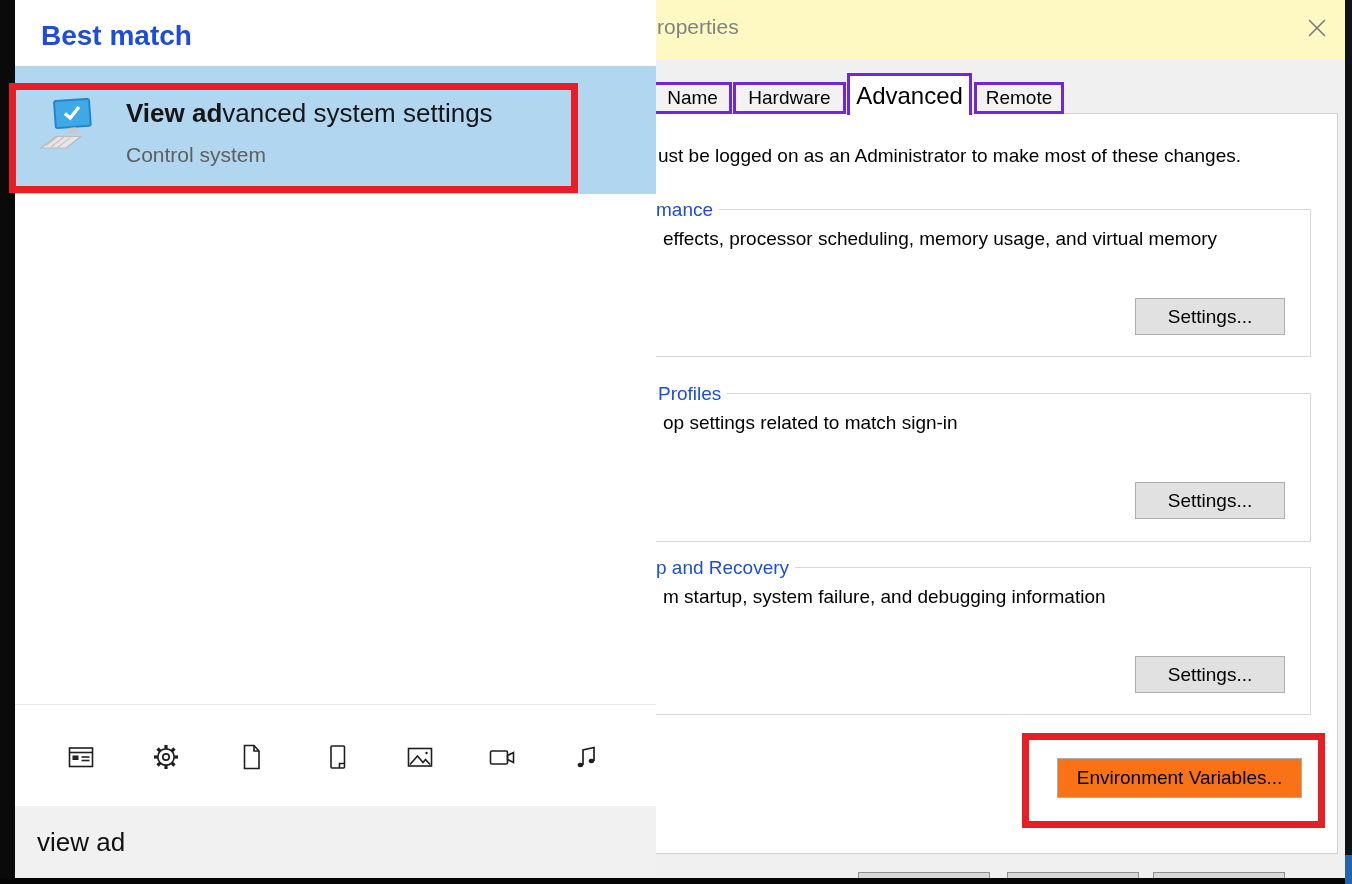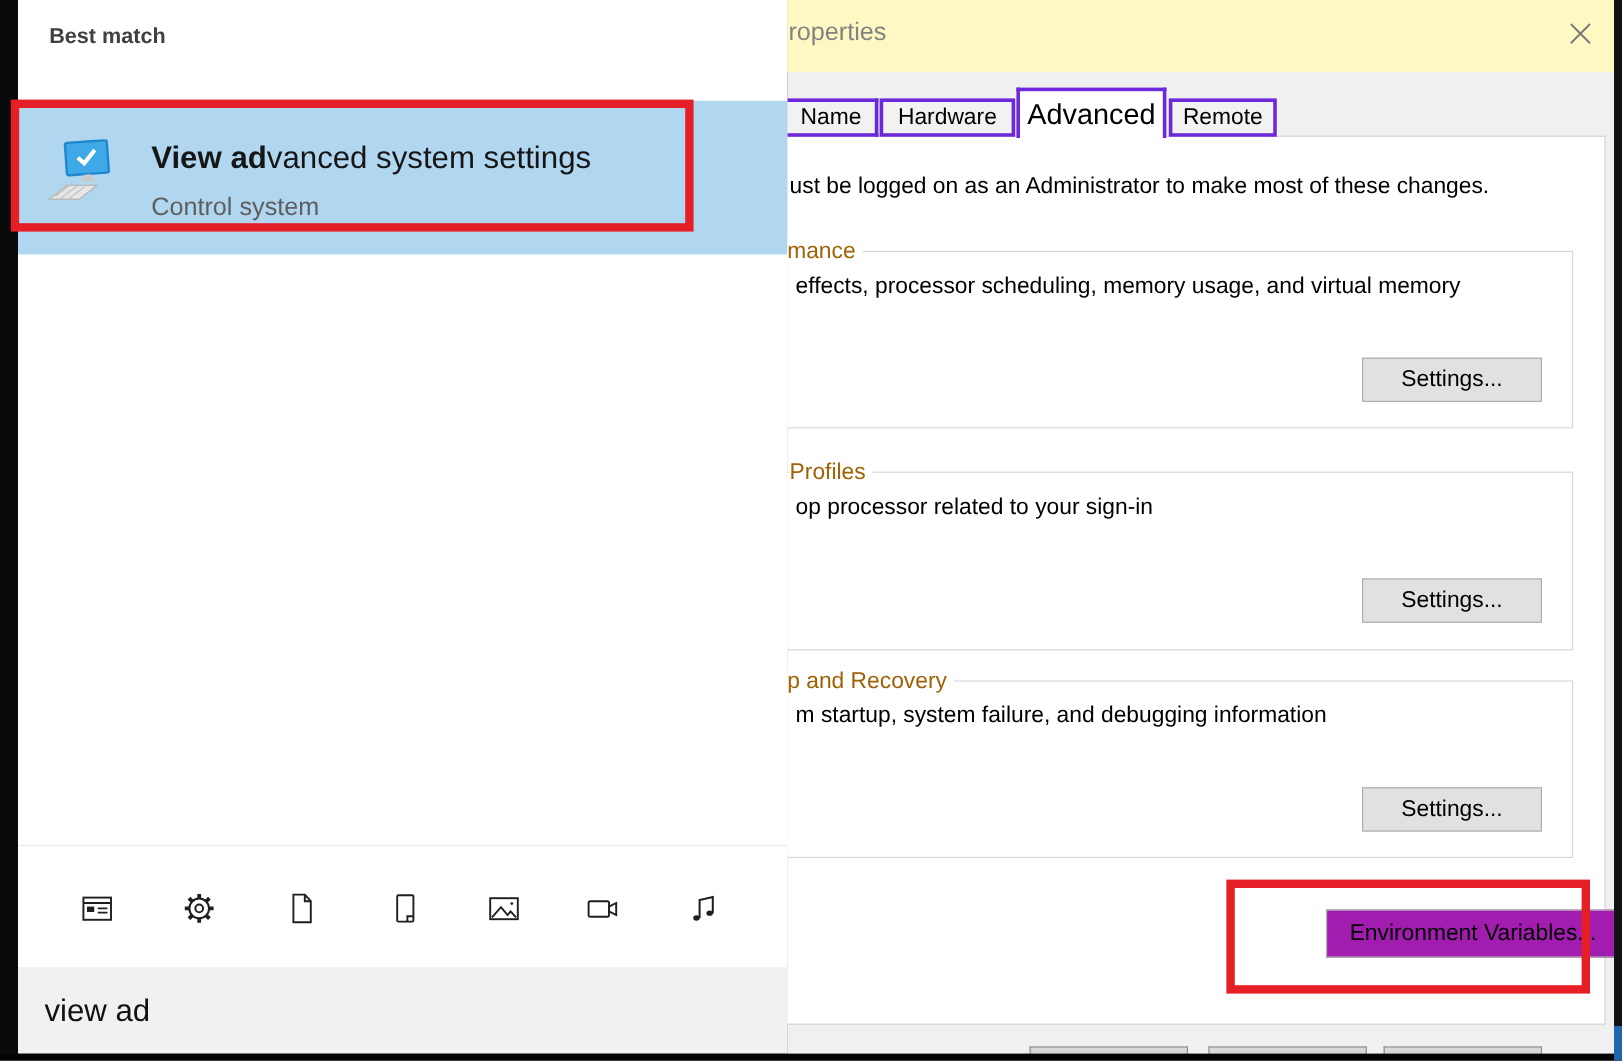--- a/index.html
+++ b/index.html
@@ -21,35 +21,35 @@
   .tab-remote   { left:318px; width:90px; }
 
   .tabpage { position:absolute; left:0; top:113px; width:682px; height:741px; background:#ffffff; border:1px solid #d2d2d2; border-left:none; z-index:1; }
 
   .admin-note { position:absolute; left:2px; top:31px; font-size:19px; color:#000; white-space:nowrap; }
 
   .group { position:absolute; left:-6px; width:661px; background:#ffffff; border:1px solid #d7d7d7; }
   .group-performance { top:95px;  height:148px; }
   .group-profiles    { top:279px; height:149px; }
   .group-startup     { top:453px; height:148px; }
-  .group-label { position:absolute; left:7px; top:-11px; background:#ffffff; padding:0 6px 0 0; font-size:19px; color:#a16207; white-space:nowrap; }
+  .group-label { position:absolute; left:7px; top:-11px; background:#ffffff; padding:0 6px 0 0; font-size:19px; color:#1d4ed8; white-space:nowrap; }
   .group-performance .group-label, .group-startup .group-label { left:5px; }
   .group-desc { position:absolute; left:12px; top:18px; font-size:19px; color:#000; white-space:nowrap; }
 
   .win-btn { position:absolute; left:484px; top:88px; width:150px; height:37px; background:#e1e1e1; border:1px solid #adadad; font-size:19px; color:#000; display:flex; align-items:center; justify-content:center; font-family:"Liberation Sans",sans-serif; }
 
-  .env-btn { position:absolute; left:401px; top:644px; width:245px; height:40px; background:#a21caf; border:1px solid #adadad; font-size:19px; color:#000; display:flex; align-items:center; justify-content:center; font-family:"Liberation Sans",sans-serif;margin-left:48px; }
+  .env-btn { position:absolute; left:401px; top:644px; width:245px; height:40px; background:#f97316; border:1px solid #adadad; font-size:19px; color:#000; display:flex; align-items:center; justify-content:center; font-family:"Liberation Sans",sans-serif; }
 
   .f-btn { position:absolute; top:872px; width:132px; height:14px; background:#d9d9d9; border:1px solid #909090; border-bottom:none; }
   .f-btn-1 { left:202px; } .f-btn-2 { left:351px; } .f-btn-3 { left:497px; }
 
   
   .flyout { position:absolute; left:15px; top:0; width:641px; height:878px; background:#ffffff; z-index:2; }
-  .best-match-header { position:absolute; left:26px; top:20px; font-size:18px; font-weight:bold; color:#404040; }
-  .result-row { position:absolute; left:0; top:66px; width:641px; height:128px; background:#b1d6f0; cursor:default;margin-top:18px; }
+  .best-match-header { position:absolute; left:26px; top:20px; font-size:28px; font-weight:bold; color:#1d4ed8; }
+  .result-row { position:absolute; left:0; top:66px; width:641px; height:128px; background:#b1d6f0; cursor:default; }
   .result-icon { position:absolute; left:23px; top:32px; width:56px; height:62px; }
   .result-title { position:absolute; left:111px; top:32px; font-size:26px; color:#161616; white-space:nowrap; }
   .result-title .hl { font-weight:bold; }
   .result-sub { position:absolute; left:111px; top:77px; font-size:21px; color:#5e5e5e; white-space:nowrap; }
 
   .filters { position:absolute; left:0; top:704px; width:641px; height:102px; background:#ffffff; border-top:1px solid #eaeaea; }
   .f-icon { position:absolute; top:36px; width:32px; height:32px; background:transparent; border:none; display:flex; align-items:center; justify-content:center; }
   .fi-1 { left:50px; } .fi-2 { left:135px; } .fi-3 { left:220px; } .fi-4 { left:306px; }
   .fi-5 { left:389px; } .fi-6 { left:471px; } .fi-7 { left:555px; }
 
@@ -99,21 +99,21 @@
       <div class="admin-note">ust be logged on as an Administrator to make most of these changes.</div>
 
       <div class="group group-performance">
         <div class="group-label">mance</div>
         <div class="group-desc">effects, processor scheduling, memory usage, and virtual memory</div>
         <button class="win-btn">Settings...</button>
       </div>
 
       <div class="group group-profiles">
         <div class="group-label">Profiles</div>
-        <div class="group-desc">op processor related to your sign-in</div>
+        <div class="group-desc">op settings related to match sign-in</div>
         <button class="win-btn">Settings...</button>
       </div>
 
       <div class="group group-startup">
         <div class="group-label">p and Recovery</div>
         <div class="group-desc">m startup, system failure, and debugging information</div>
         <button class="win-btn">Settings...</button>
       </div>
 
       <button class="env-btn">Environment Variables...</button>

